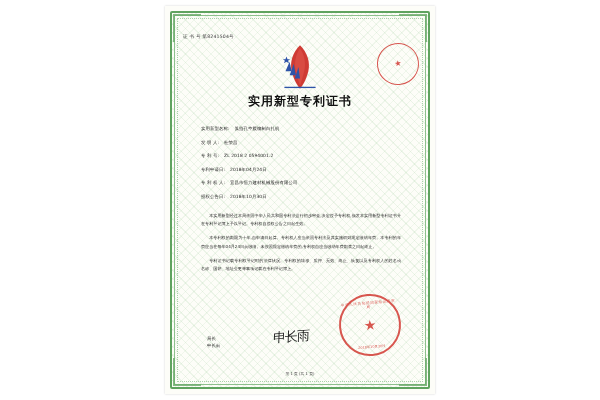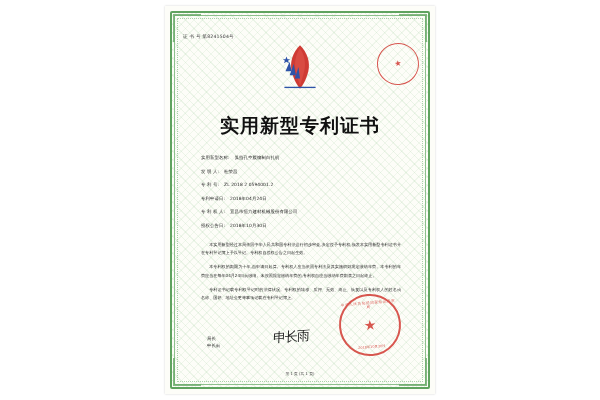--- a/index.html
+++ b/index.html
@@ -127,25 +127,25 @@
     transform: rotate(-8deg);
   }
   .red-seal-top .star {
     font-size: 8px;
     line-height: 1;
   }
 
   .title {
     text-align: center;
     font-family: "DejaVu Serif", "Liberation Serif", serif;
-    font-size: 19px;
+    font-size: 12px;
     font-weight: bold;
     color: #111;
     letter-spacing: 1px;
-    margin-top: 20px;
+    margin-top: 0;
   }
 
   .fields {
     margin-top: 16px;
     padding-left: 18px;
     padding-right: 10px;
   }
   .field {
     display: flex;
     align-items: baseline;

